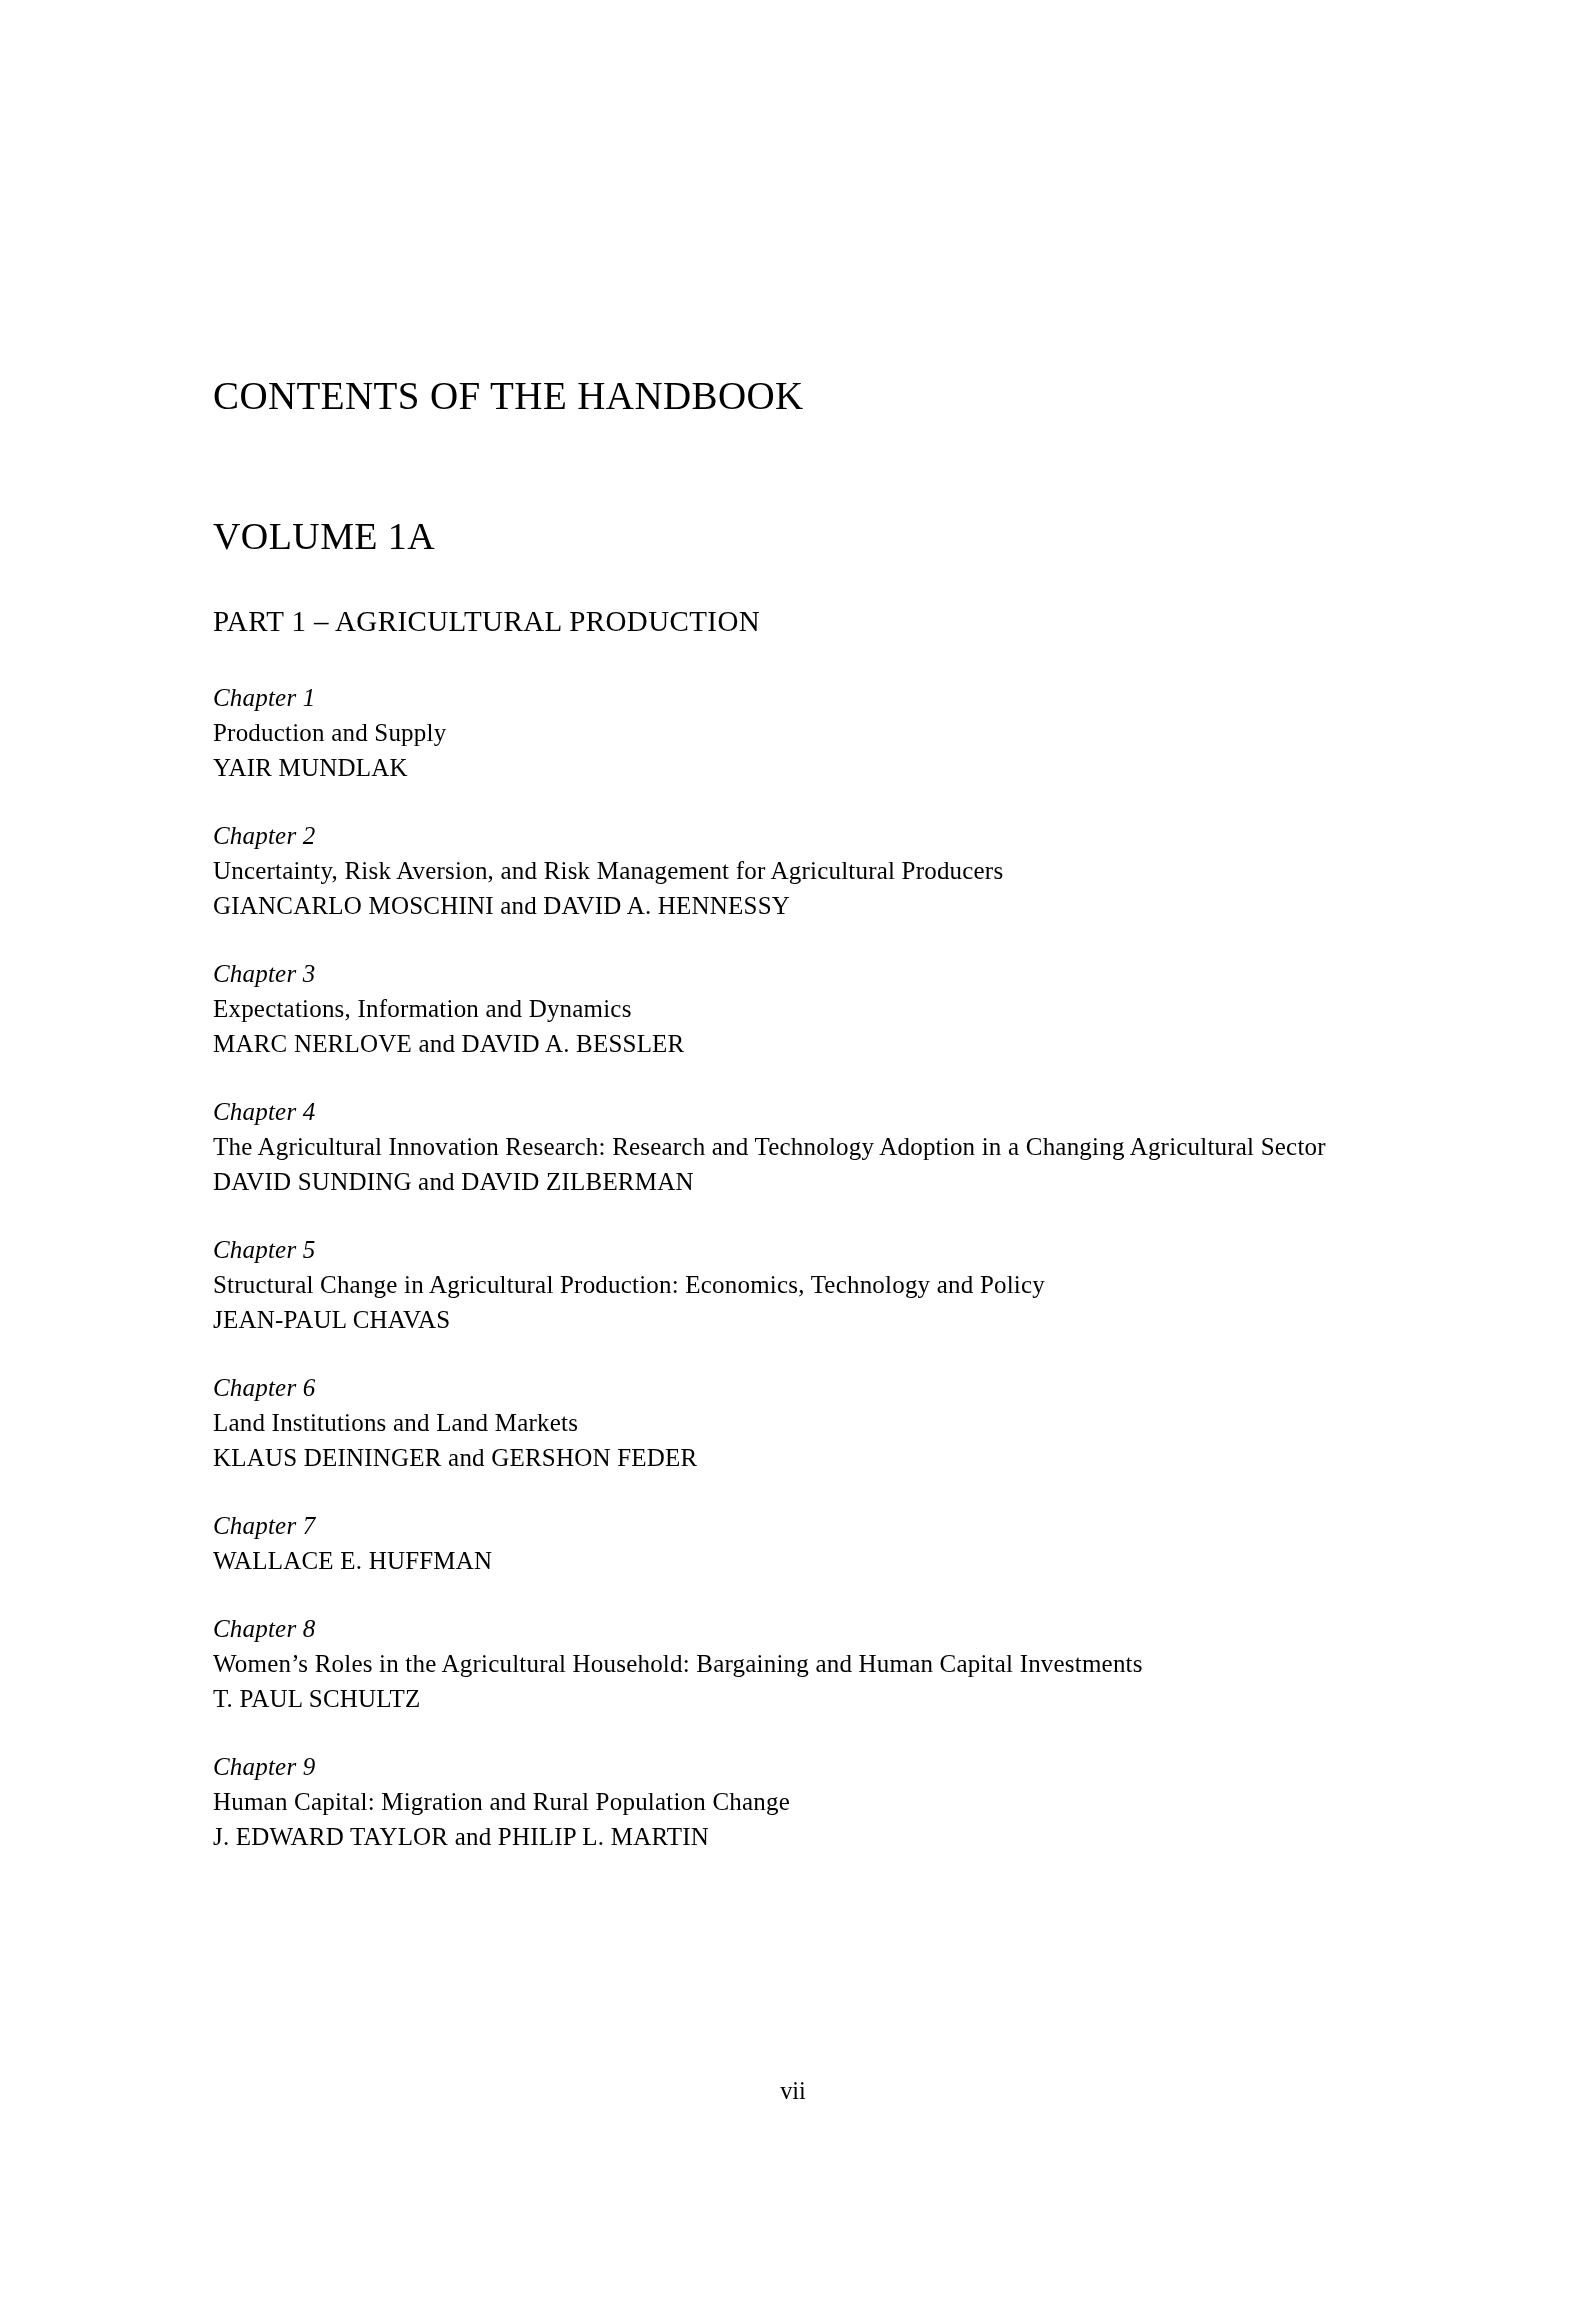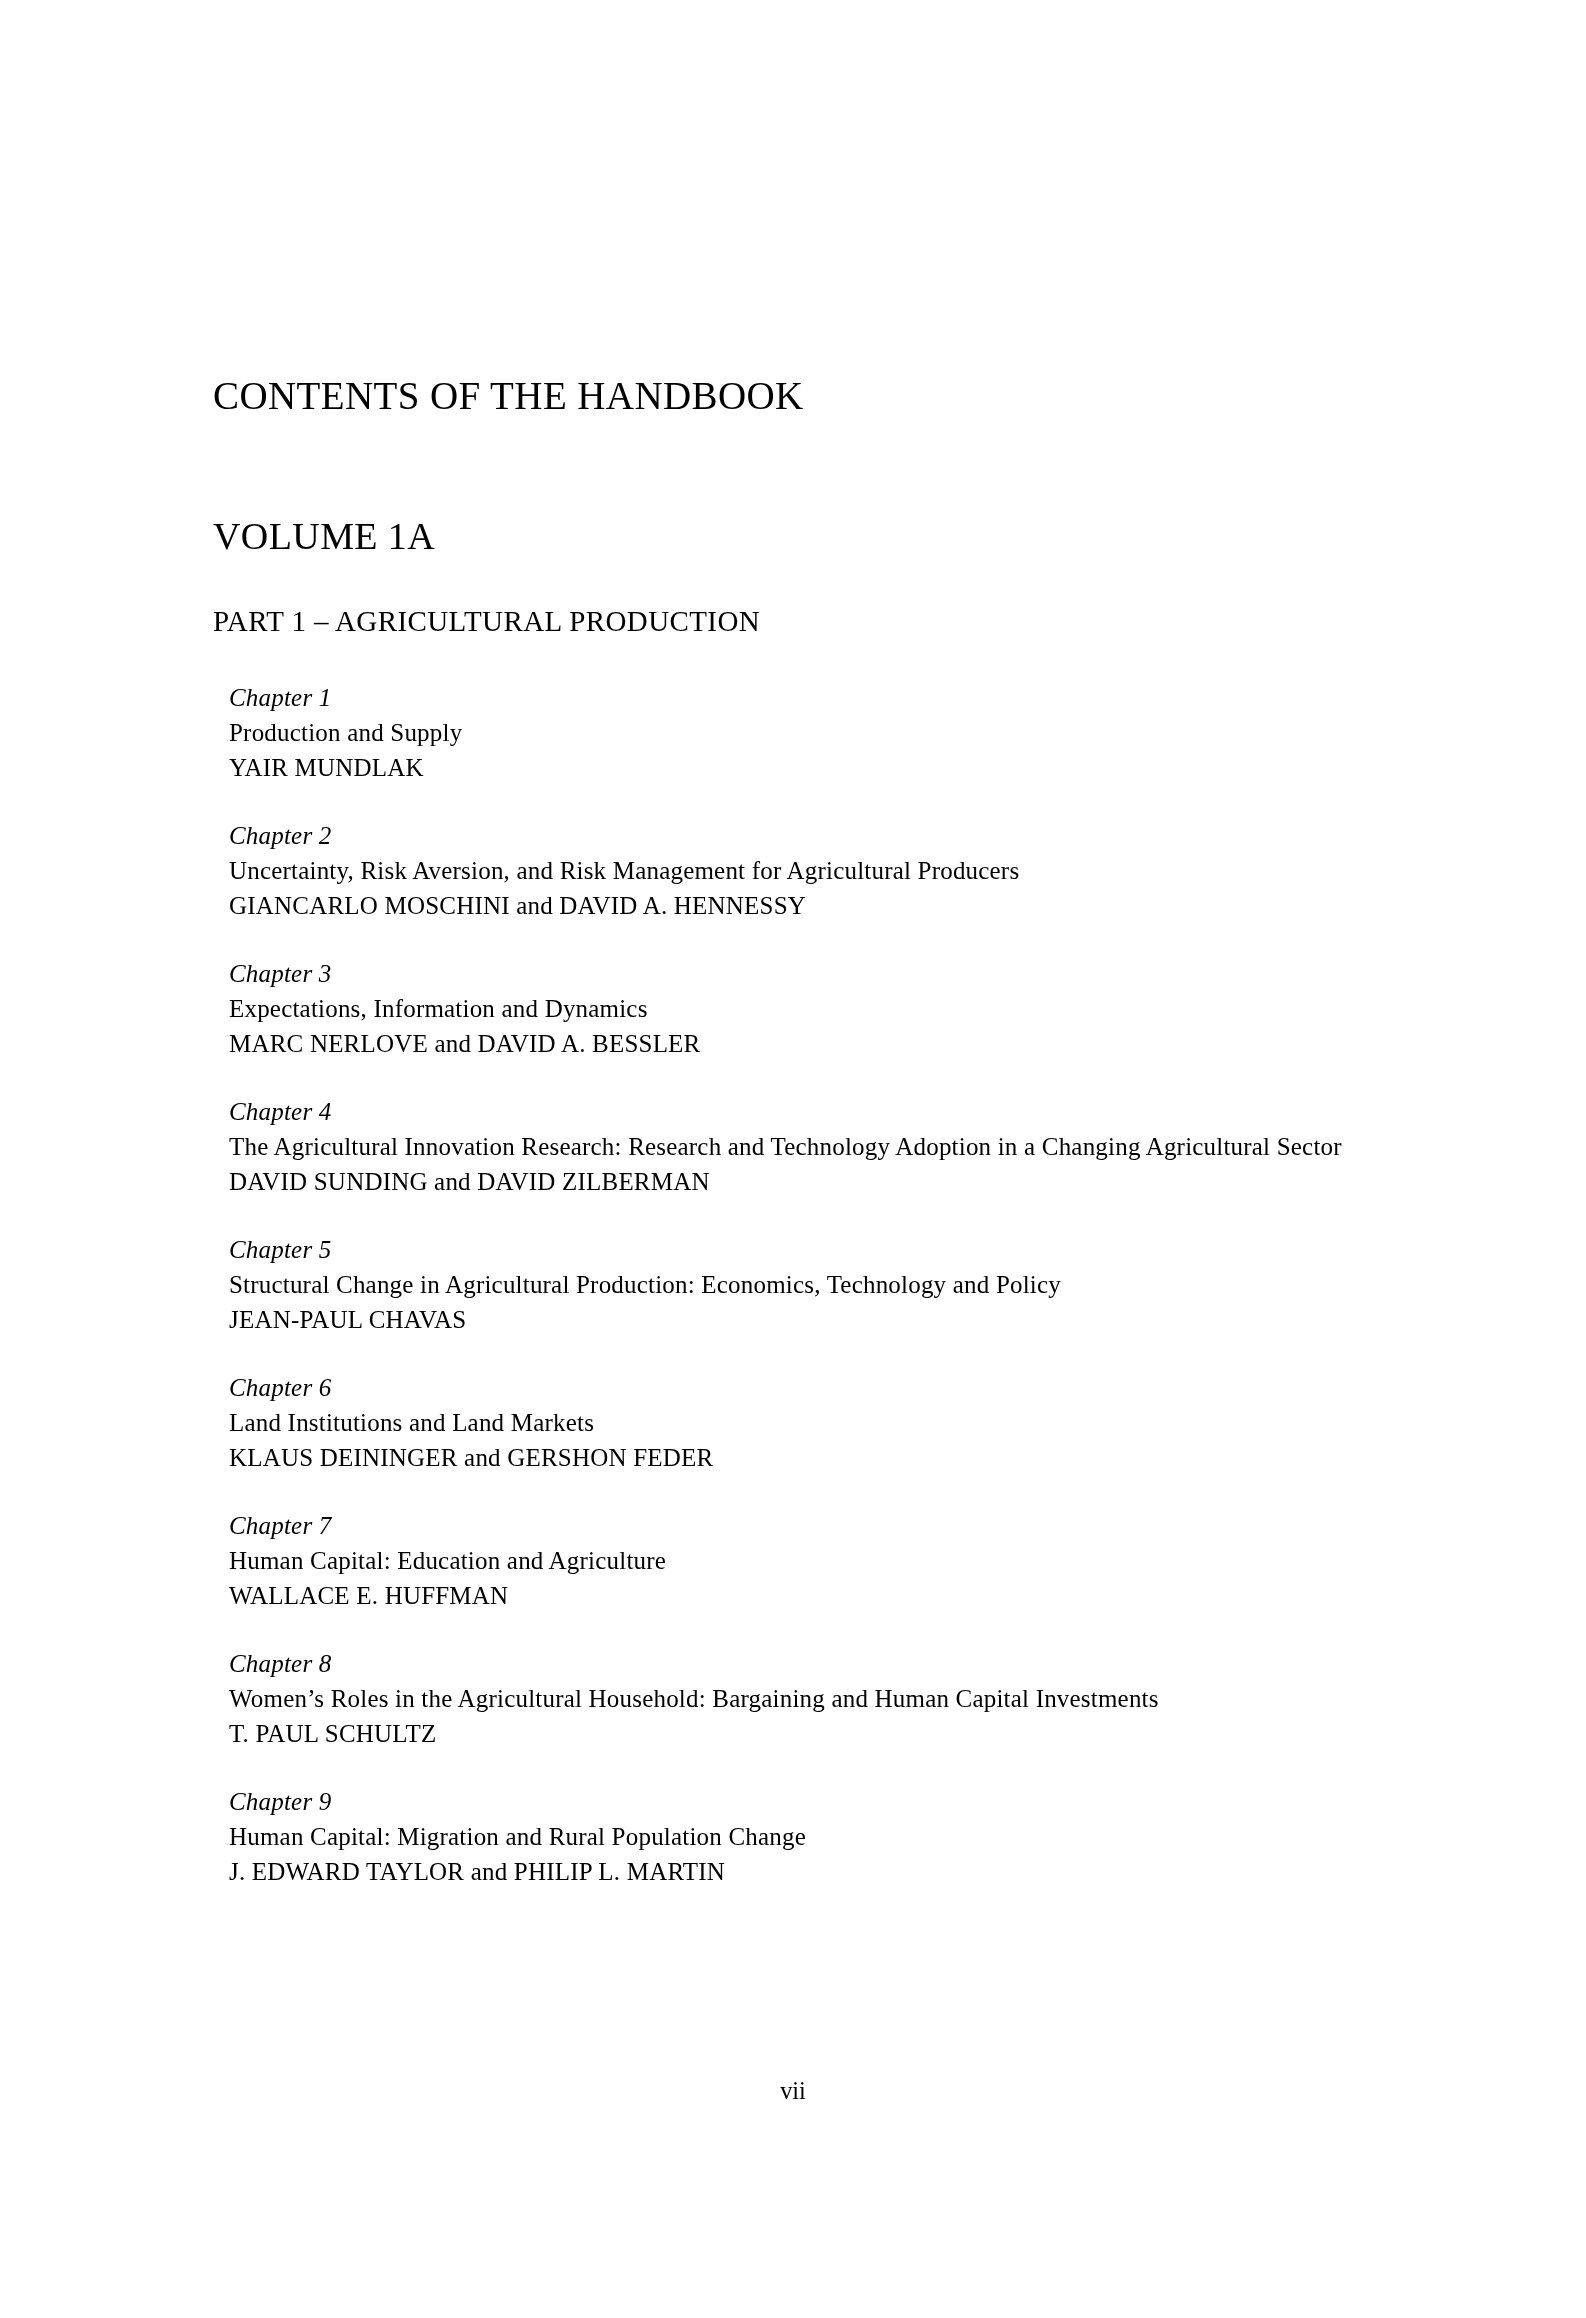--- a/index.html
+++ b/index.html
@@ -41,21 +41,20 @@
   .part-heading {
     margin: 49px 0 0 0;
     font-size: 29px;
     line-height: 33px;
     font-weight: normal;
     letter-spacing: 0.4px;
     white-space: nowrap;
   }
   .chapter-list {
     margin-top: 42px;
-    margin-left: 16px;
   }
   .chapter {
     font-size: 25px;
     line-height: 35px;
     letter-spacing: 0.2px;
   }
   .chapter + .chapter {
     margin-top: 33px;
   }
   .chapter-label {
@@ -118,21 +117,20 @@
   </div>
 
   <div class="chapter">
     <div class="chapter-label">Chapter 6</div>
     <div class="chapter-title">Land Institutions and Land Markets</div>
     <div class="chapter-authors">KLAUS DEININGER and GERSHON FEDER</div>
   </div>
 
   <div class="chapter">
     <div class="chapter-label">Chapter 7</div>
-    <div class="chapter-title">Human Capital: Education and Agriculture</div>
     <div class="chapter-authors">WALLACE E. HUFFMAN</div>
   </div>
 
   <div class="chapter">
     <div class="chapter-label">Chapter 8</div>
     <div class="chapter-title">Women’s Roles in the Agricultural Household: Bargaining and Human Capital Investments</div>
     <div class="chapter-authors">T. PAUL SCHULTZ</div>
   </div>
 
   <div class="chapter">

